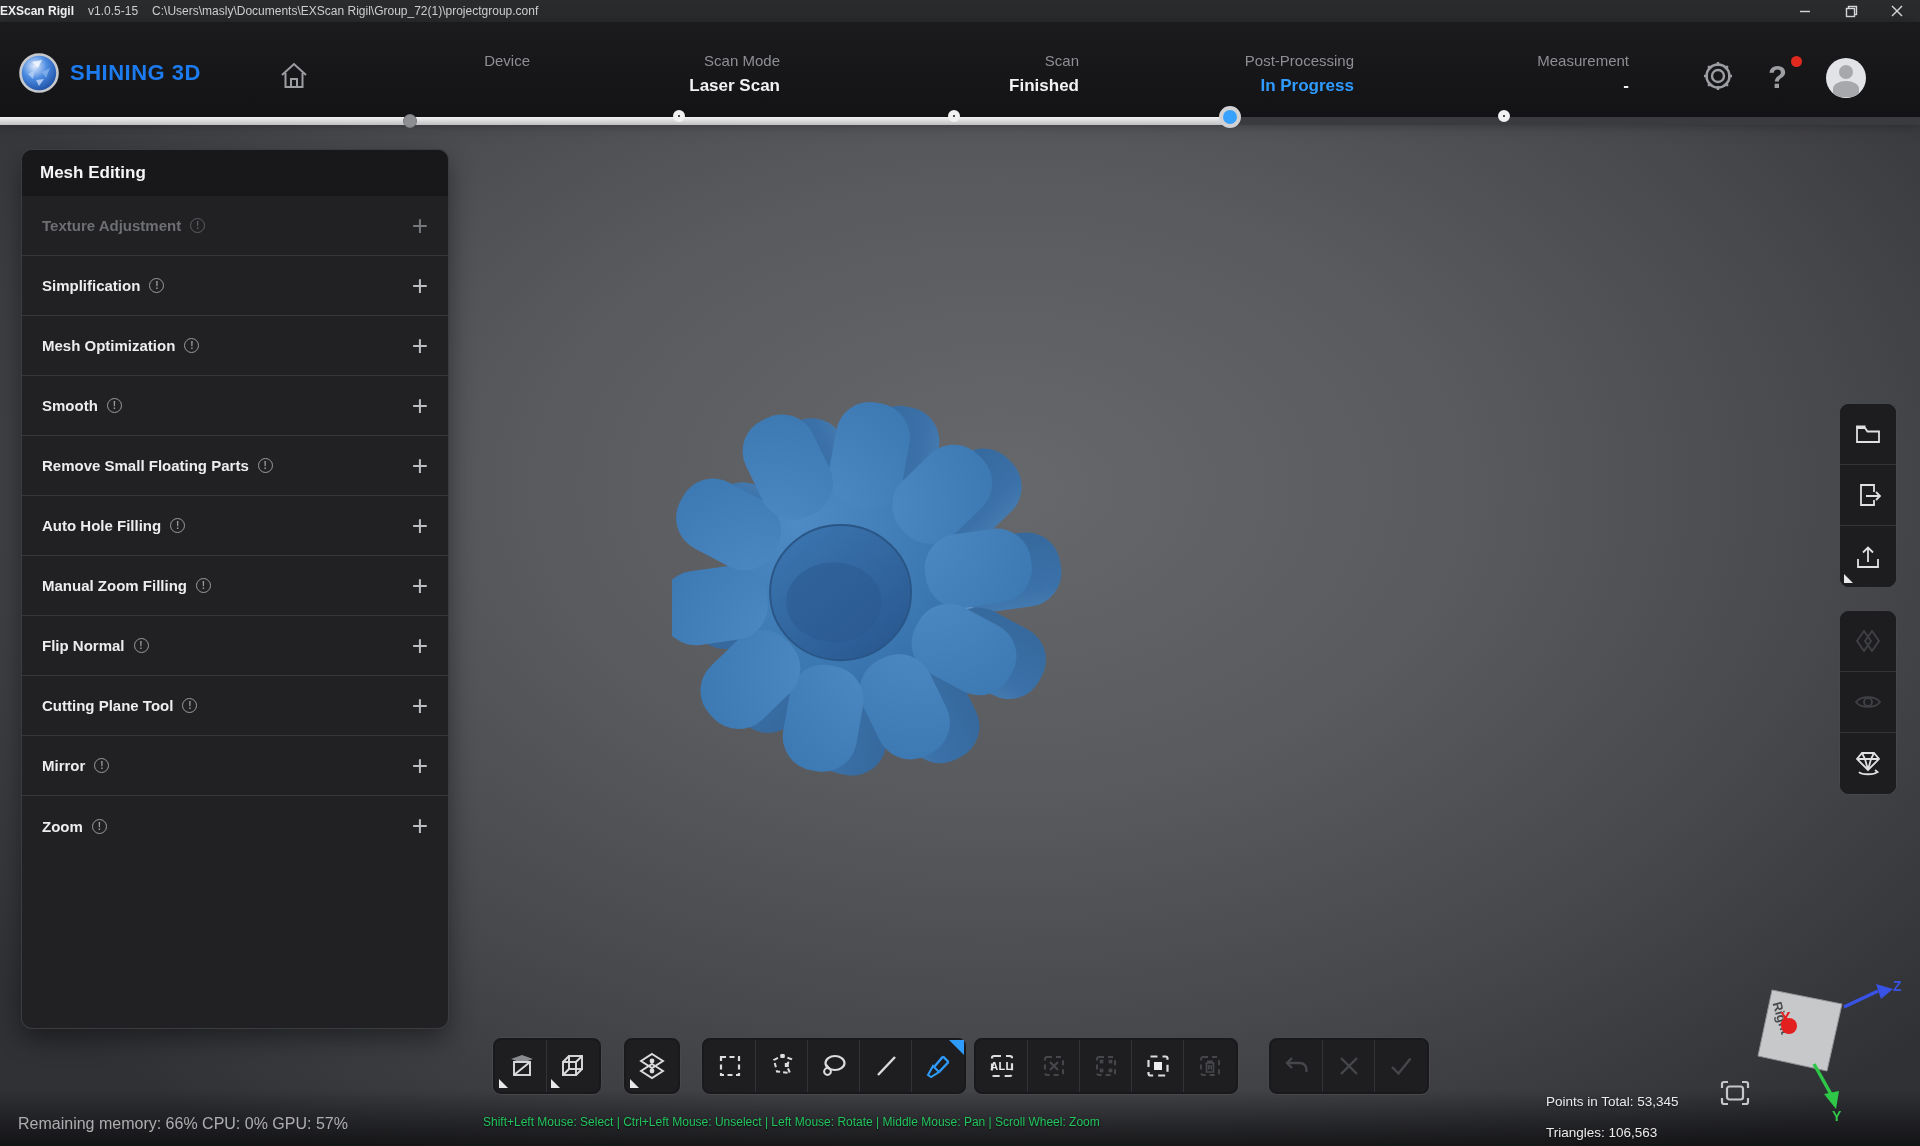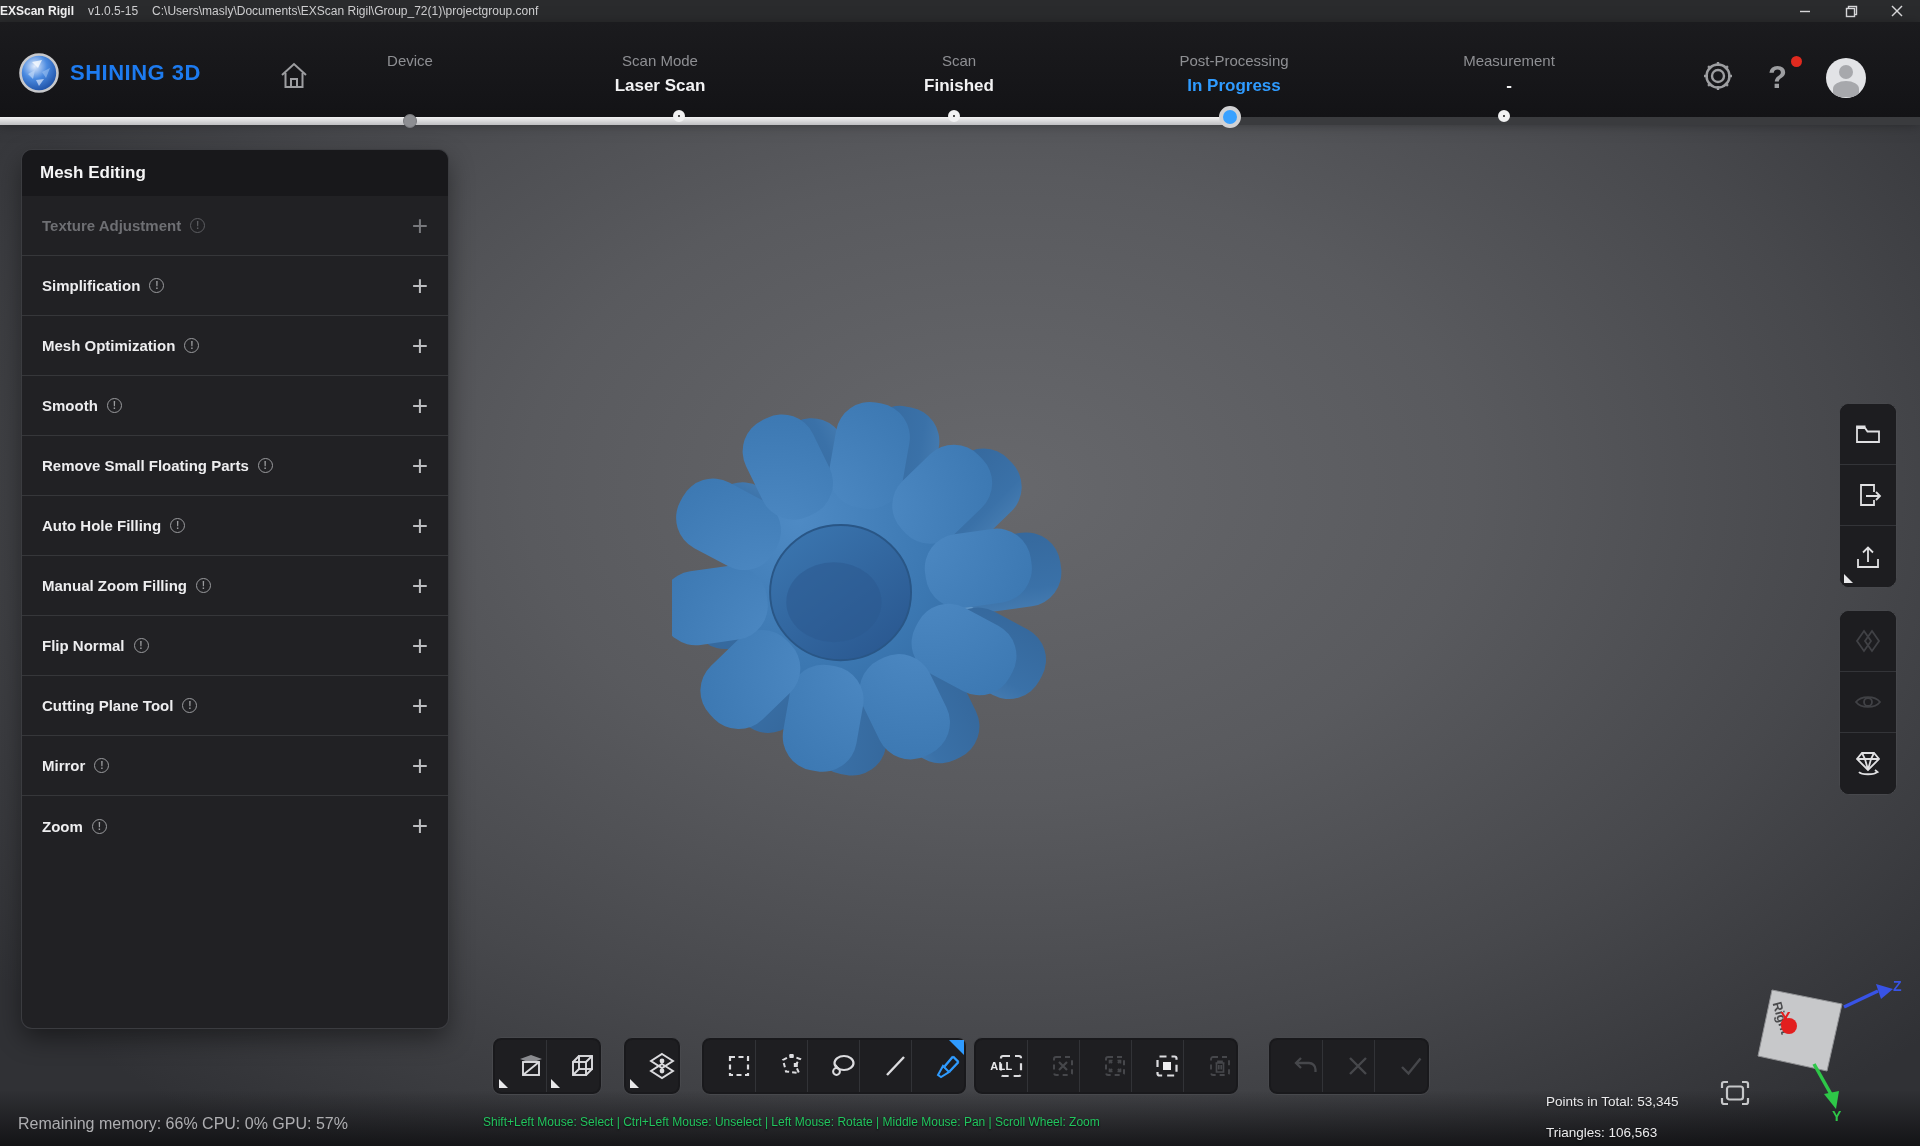--- a/index.html
+++ b/index.html
@@ -23,21 +23,21 @@
   .home { position:absolute; left:278px; top:38px; width:32px; height:32px; }
   .hdr-right { position:absolute; top:36px; left:1700px; display:flex; align-items:center; gap:32px; }
   .settings-icon svg, .home svg { stroke:#9d9ea1; fill:none; }
   .help-wrap { position:relative; width:26px; height:40px; }
   .help-q { color:#9d9ea1; font-size:31px; font-weight:bold; line-height:40px; }
   .help-dot { position:absolute; right:-8px; top:-2px; width:11px; height:11px; border-radius:50%; background:#e02a1f; }
   .avatar { width:40px; height:40px; border-radius:50%; background:#e2e3e6; position:relative; overflow:hidden; }
   .avatar::before { content:""; position:absolute; left:13px; top:7px; width:14px; height:14px; border-radius:50%; background:#a7a8ac; }
   .avatar::after  { content:""; position:absolute; left:7px; top:23px; width:26px; height:16px; border-radius:50% 50% 0 0; background:#a7a8ac; }
 
-  .step { position:absolute; top:30px; width:240px; text-align:center; }
+  .step { position:absolute; top:30px; width:240px; text-align:right; }
   .step .s-label  { font-size:15px; color:#8e8f93; }
   .step .s-status { margin-top:7px; font-size:17px; font-weight:bold; color:#f2f2f3; min-height:20px; }
   .step.active .s-status { color:#2f9bff; }
 
   
   .track      { position:absolute; top:117px; left:0; width:1234px; height:8px;
                 background:linear-gradient(#f2f2f2,#bfbfc2); }
   .track-dark { position:absolute; top:117px; left:1234px; width:686px; height:8px; background:#3a3b3e; }
   .dot { position:absolute; border-radius:50%; }
   .dot-plain  { left:403px; top:114px; width:14px; height:14px; background:#8d8e92; border:1px solid #77787c; }
@@ -78,21 +78,21 @@
   .side-btn:last-child { border-bottom:none; }
   .side-btn svg { stroke:#e0e0e2; fill:none; stroke-width:1.8; }
   .side-btn.disabled svg { stroke:#404145; }
   .corner-tri { position:absolute; left:4px; bottom:4px; width:0; height:0;
                 border-bottom:9px solid #e8e8ea; border-right:9px solid transparent; }
 
   
   .bt-group { position:absolute; top:1037px; height:58px; background:#19191c;
               border:1px solid #47484c; border-radius:9px; display:flex; padding:2px; }
   .bt-btn { width:52px; height:52px; background:#1e1e21; display:flex; align-items:center;
-            justify-content:flex-end; position:relative; border-right:1px solid #323337; }
+            justify-content:center; position:relative; border-right:1px solid #323337; }
   .bt-btn:first-child { border-radius:6px 0 0 6px; }
   .bt-btn:last-child  { border-right:none; border-radius:0 6px 6px 0; }
   .bt-btn.only { border-radius:6px; }
   .bt-btn svg { stroke:#dcdcdf; fill:none; stroke-width:1.9; }
   .bt-btn.disabled svg { stroke:#46474b; }
   .bt-btn.active svg { stroke:#2f9bff; }
   .tri-blue { position:absolute; right:0; top:0; width:0; height:0;
               border-top:15px solid #2f9bff; border-left:15px solid transparent; }
   .all-label { position:absolute; left:0; top:0; width:100%; height:100%;
                display:flex; align-items:center; justify-content:center;

